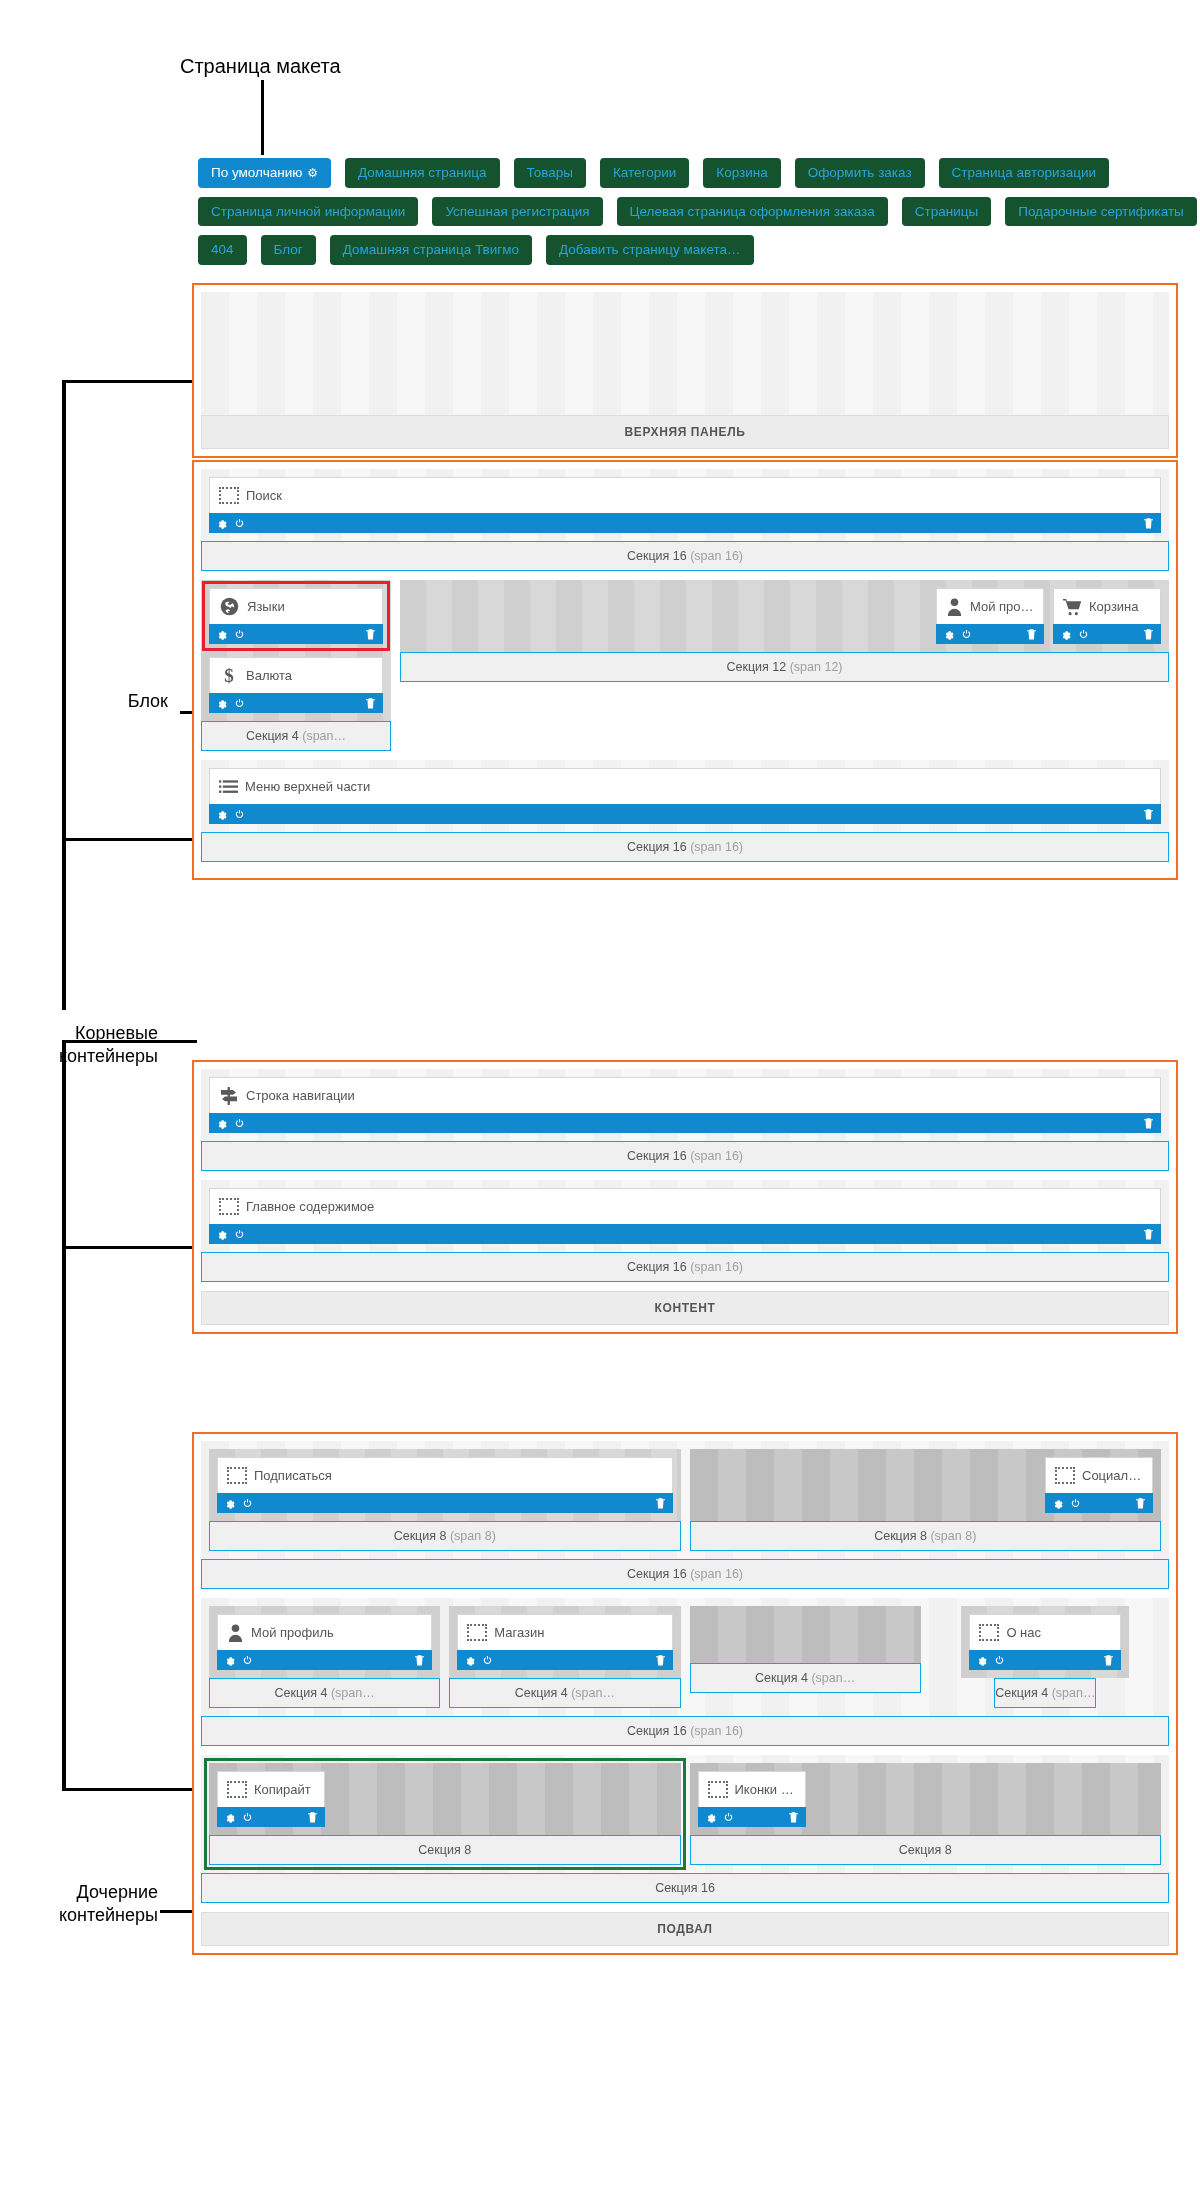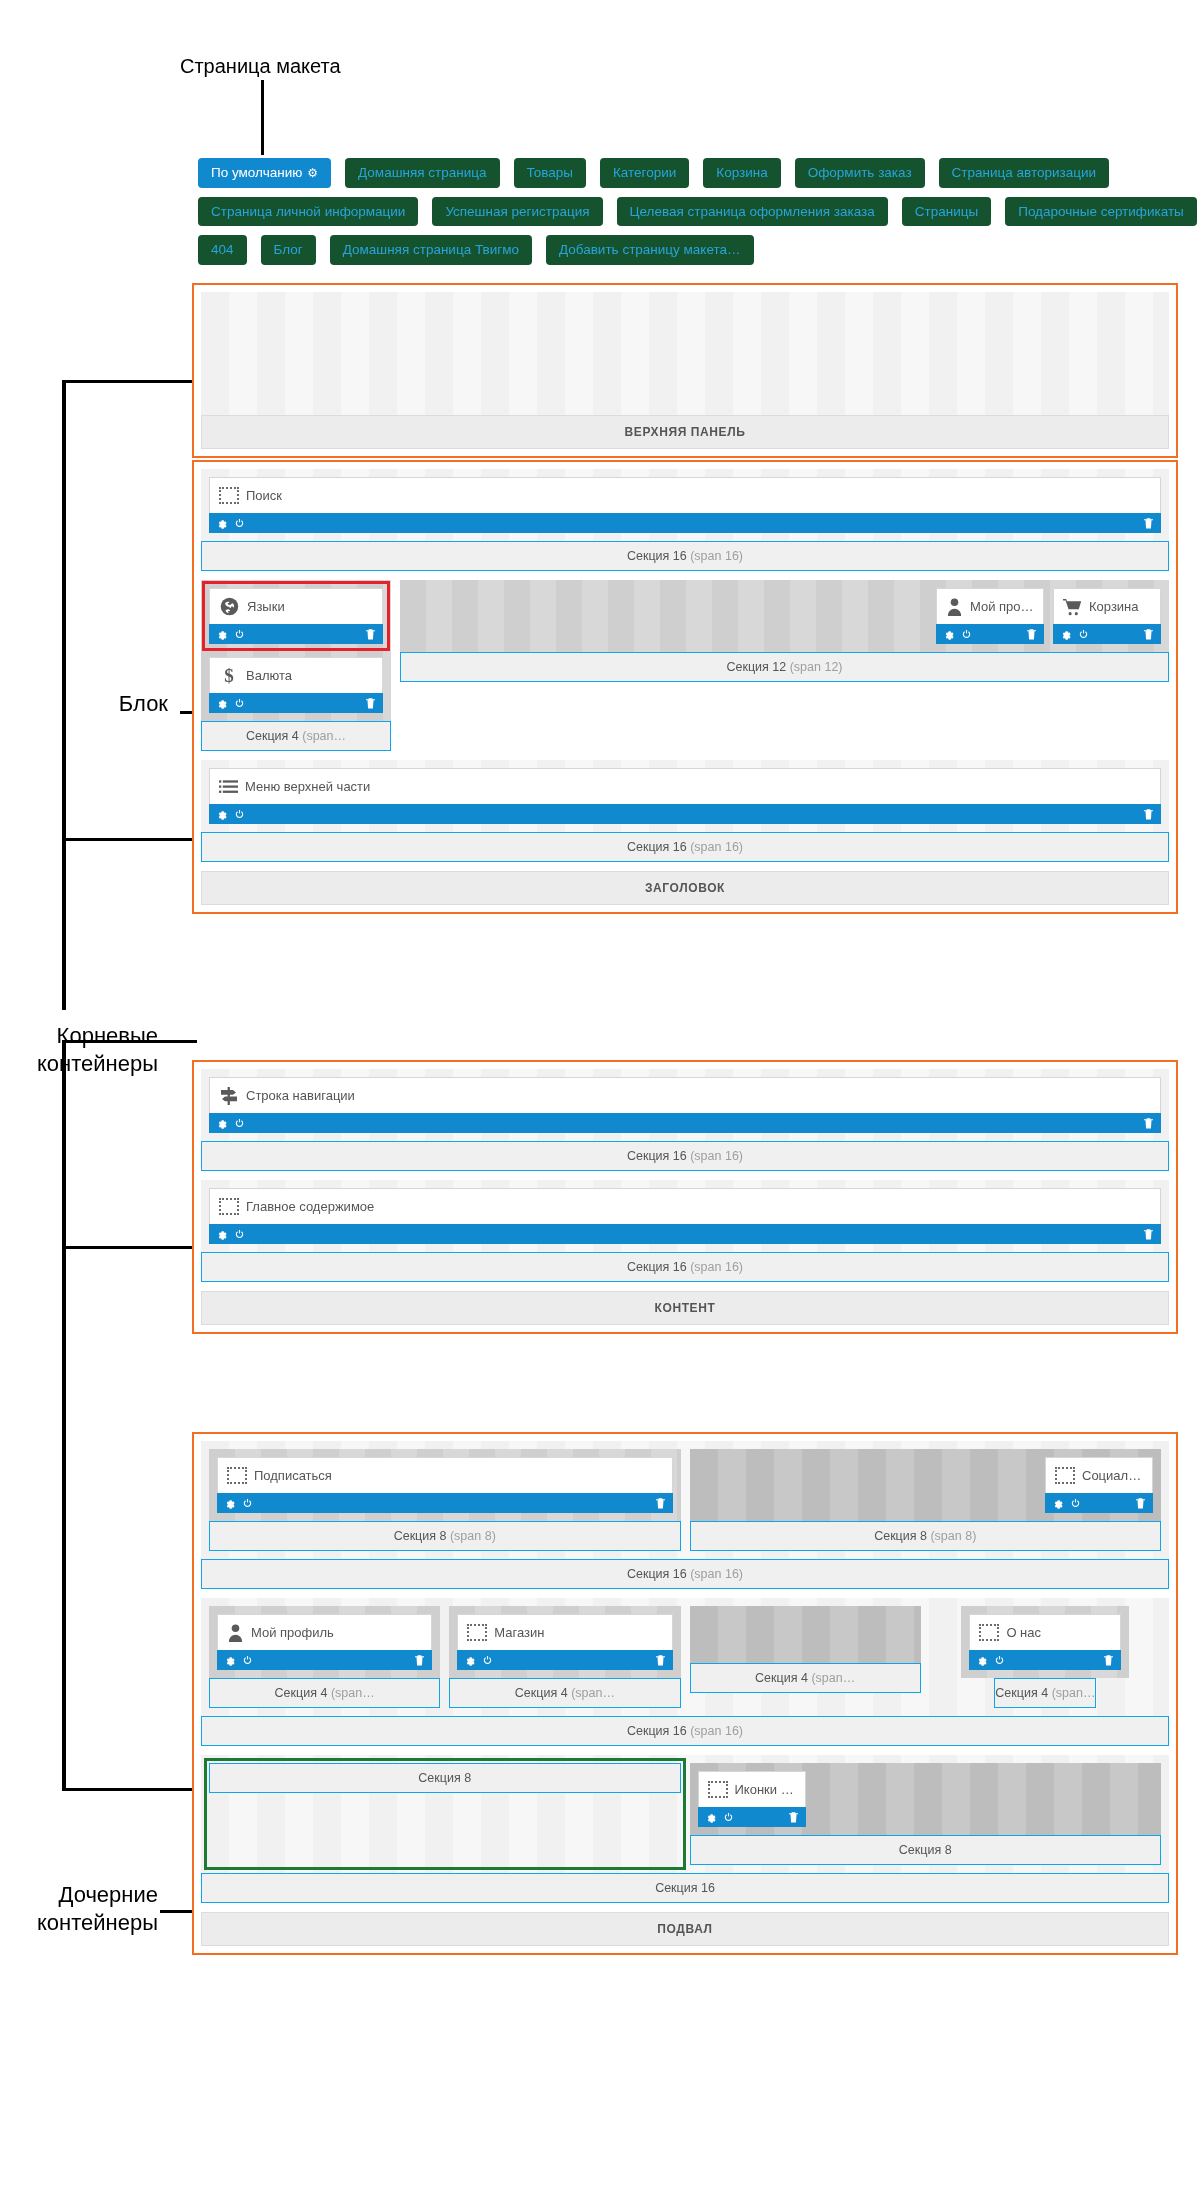--- a/index.html
+++ b/index.html
@@ -16,21 +16,21 @@
   .ann-title {
     position:absolute; left:152px; top:55px;
     font-size:20px; color:#000; white-space:nowrap;margin-left:28px;
   }
   .ann-title-stem {
     position:absolute; left:261px; top:80px;
     width:3px; height:75px; background:#000;
   }
 
   .ann-text {
-    position:absolute; font-size:22px; color:#000; line-height:1.25;
+    position:absolute; font-size:18px; color:#000; line-height:1.25;
     white-space:pre; text-align:right;
   }
 
   .brk-v { position:absolute; background:#000; width:4px; }
   .brk-h { position:absolute; background:#000; height:3px; }
   .lead  { position:absolute; background:#000; height:3px; }
 
   
   .tabs { position:absolute; left:198px; top:158px; width:980px; }
   .tabrow { display:flex; flex-wrap:nowrap; gap:14px; margin-bottom:9px; }
@@ -406,21 +406,20 @@
             </span>
         </div>
       </div>
     </div>
     <div class="sec-caption">
       <span>Секция 16</span>
       <span class="span">(span 16)</span>
     </div>
   </div>
 
-  <div class="container-caption">ЗАГОЛОВОК</div>
 </div>
 
 <div class="rootbox" style="top:1060px;">
 
   <div class="section">
     <div class="sec-body striped">
       <div class="block">
         <div class="block-head">
           <span class="ico">
               <svg width="20" height="20" viewBox="0 0 20 20">
@@ -714,20 +713,49 @@
       <span>Секция 16</span>
       <span class="span">(span 16)</span>
     </div>
   </div>
 
   <div class="section">
     <div class="sec-body striped">
       <div class="row">
 
         <div class="col green-wrap" style="flex:1;">
+          <div class="sec-body striped-dark">
+            <div class="block" style="width:108px;">
+              <div class="block-head">
+                <span class="ph"></span>
+                <span class="block-label">Копирайт</span>
+              </div>
+              <div class="block-bar">
+                <span class="bar-left">
+                  <span class="ico">
+                      <svg width="11" height="11" viewBox="0 0 16 16">
+                        <path fill="#fff" d="M8 5.2a2.8 2.8 0 100 5.6 2.8 2.8 0 000-5.6zm0 4.2a1.4 1.4 0 110-2.8 1.4 1.4 0 010 2.8zM14 8.9l1.3-1-1.1-2.7-1.6.4a5.3 5.3 0 00-1.1-.7l-.3-1.6H8.3l-.4 1.6c-.4.2-.8.4-1.1.7l-1.6-.4L4.1 7.9l1.3 1v1.2l-1.3 1 1.1 2.7 1.6-.4c.3.3.7.5 1.1.7l.4 1.6h2.9l.3-1.6c.4-.2.8-.4 1.1-.7l1.6.4 1.1-2.7-1.3-1V8.9z"></path>
+                      </svg>
+                    </span>
+                  <span class="ico">
+                      <svg width="11" height="11" viewBox="0 0 16 16">
+                        <path fill="none" stroke="#fff" stroke-width="1.6" d="M5.2 4A4.6 4.6 0 1010.8 4"></path>
+                        <path stroke="#fff" stroke-width="1.6" d="M8 1.4v5"></path>
+                      </svg>
+                    </span>
+                </span>
+                <span class="bar-spacer"></span>
+                <span class="ico">
+                    <svg width="11" height="12" viewBox="0 0 14 16">
+                      <path fill="#fff" d="M3 4h8l-.7 10.5a.8.8 0 01-.8.7H4.5a.8.8 0 01-.8-.7L3 4zm1.5-2.2h5V3H13v1.2H1V3h3.5V1.8z"></path>
+                    </svg>
+                  </span>
+              </div>
+            </div>
+          </div>
           <div class="sec-caption">
             <span>Секция 8</span>
           </div>
         </div>
 
         <div class="col" style="flex:1;">
           <div class="sec-body striped-dark">
             <div class="block" style="width:108px;">
               <div class="block-head">
                 <span class="ph"></span>

